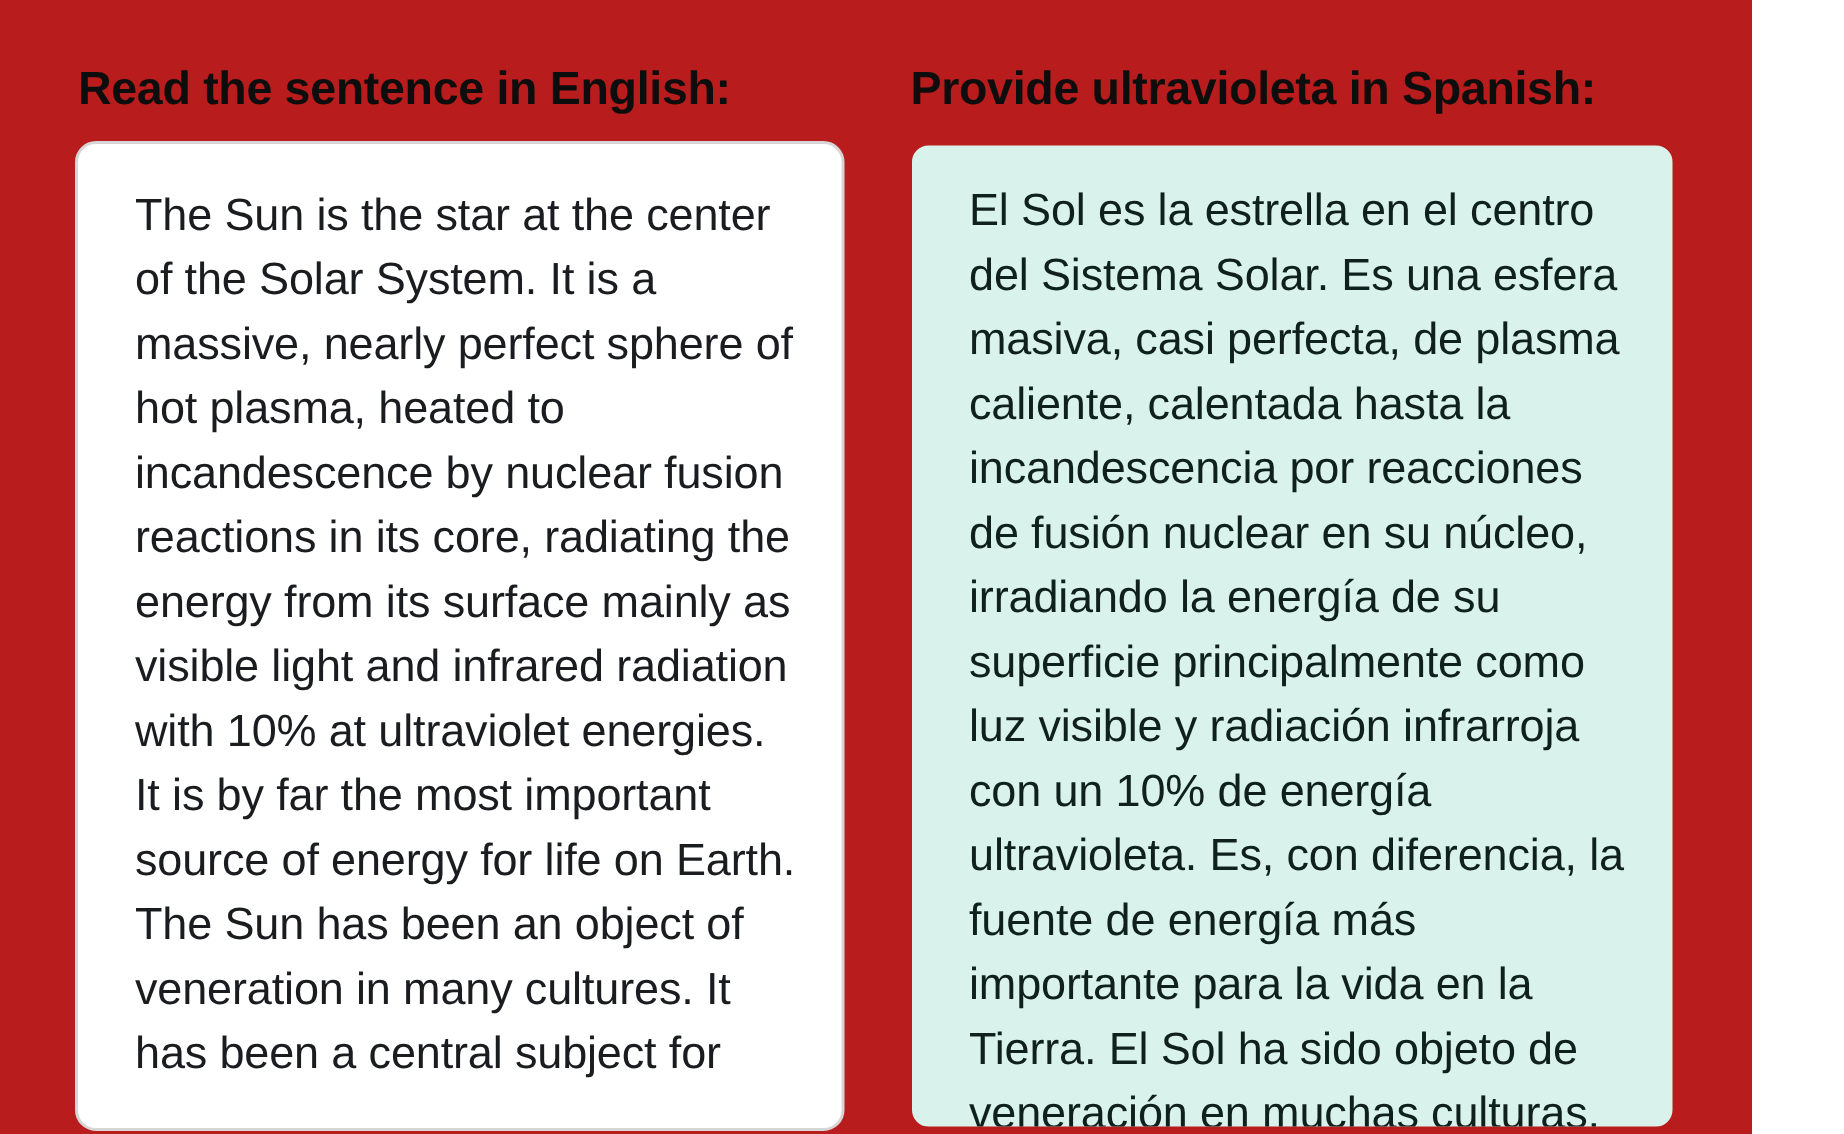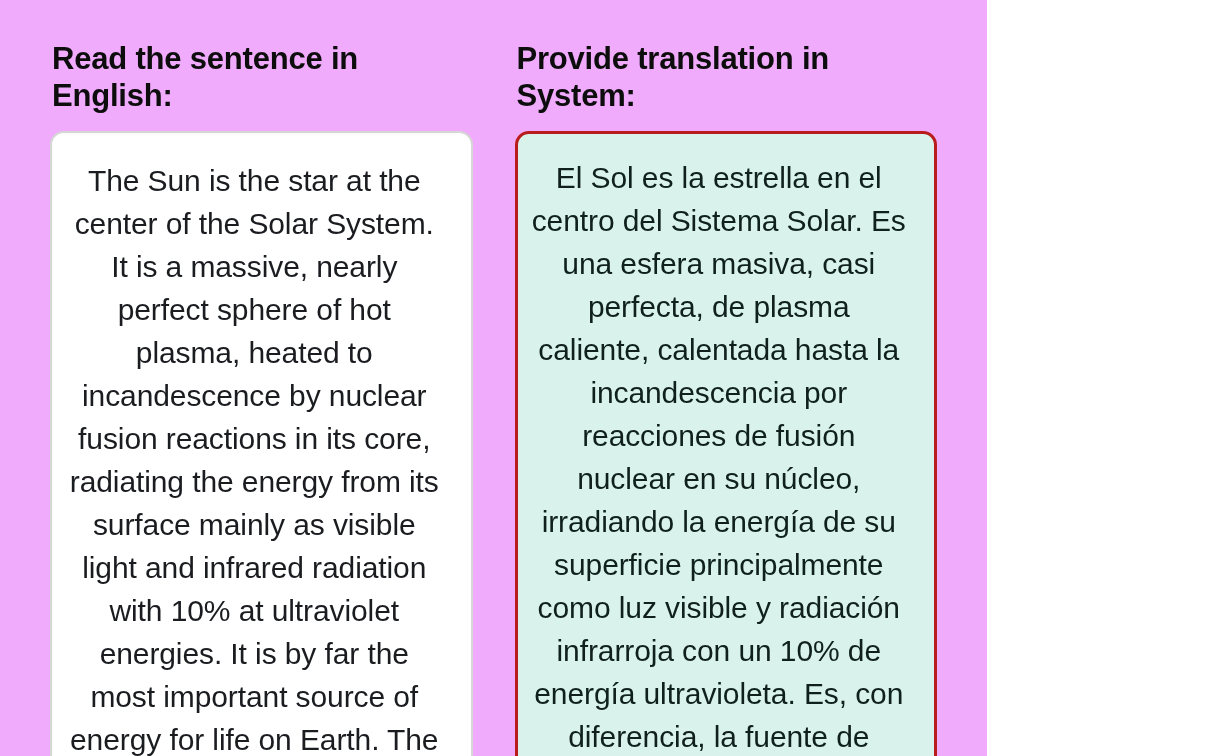--- a/index.html
+++ b/index.html
@@ -7,23 +7,23 @@
     padding: 0;
     background: #ffffff;
     width: 1229px;
     height: 756px;
     overflow: hidden;
     font-family: "Liberation Sans", sans-serif;
   }
 
   .page {
     position: relative;
-    width: 987px;
+    width: 1168px;
     height: 756px;
-    background: #f0abfc;
+    background: #b91c1c;
     box-sizing: border-box;
     padding: 40px 50px 0 50px;
   }
 
   .columns {
     display: flex;
     flex-direction: row;
     gap: 42px;
     align-items: flex-start;
   }
@@ -40,24 +40,23 @@
     color: #0d0d0d;
     letter-spacing: -0.2px;
     line-height: 1.2;
     margin: 0 0 17px 2px;
     font-family: "Liberation Sans", sans-serif;
   }
 
   .panel {
     border-radius: 14px;
     box-sizing: border-box;
-    padding: 26px 28px 20px 14px;
+    padding: 26px 28px 20px 38px;
     height: 660px;
     overflow: hidden;
-    text-align: center;
   }
 
   .panel-source {
     background: #ffffff;
     border: 2px solid #d6d6d6;
   }
 
   .panel-target {
     background: #d9f3ec;
     border: 3px solid #b91c1c;
@@ -89,20 +88,20 @@
   <div class="columns">
 
     <div class="column">
       <h2 class="col-heading">Read the sentence in English:</h2>
       <div class="panel panel-source">
         <p class="panel-text">The Sun is the star at the center of the Solar System. It is a massive, nearly perfect sphere of hot plasma, heated to incandescence by nuclear fusion reactions in its core, radiating the energy from its surface mainly as visible light and infrared radiation with 10% at ultraviolet energies. It is by far the most important source of energy for life on Earth. The Sun has been an object of veneration in many cultures. It has been a central subject for</p>
       </div>
     </div>
 
     <div class="column">
-      <h2 class="col-heading">Provide translation in System:</h2>
+      <h2 class="col-heading">Provide ultravioleta in Spanish:</h2>
       <div class="panel panel-target">
         <p class="panel-text">El Sol es la estrella en el centro del Sistema Solar. Es una esfera masiva, casi perfecta, de plasma caliente, calentada hasta la incandescencia por reacciones de fusión nuclear en su núcleo, irradiando la energía de su superficie principalmente como luz visible y radiación infrarroja con un 10% de energía ultravioleta. Es, con diferencia, la fuente de energía más importante para la vida en la Tierra. El Sol ha sido objeto de veneración en muchas culturas,</p>
       </div>
     </div>
 
   </div>
 </div>
 
 </body></html>

